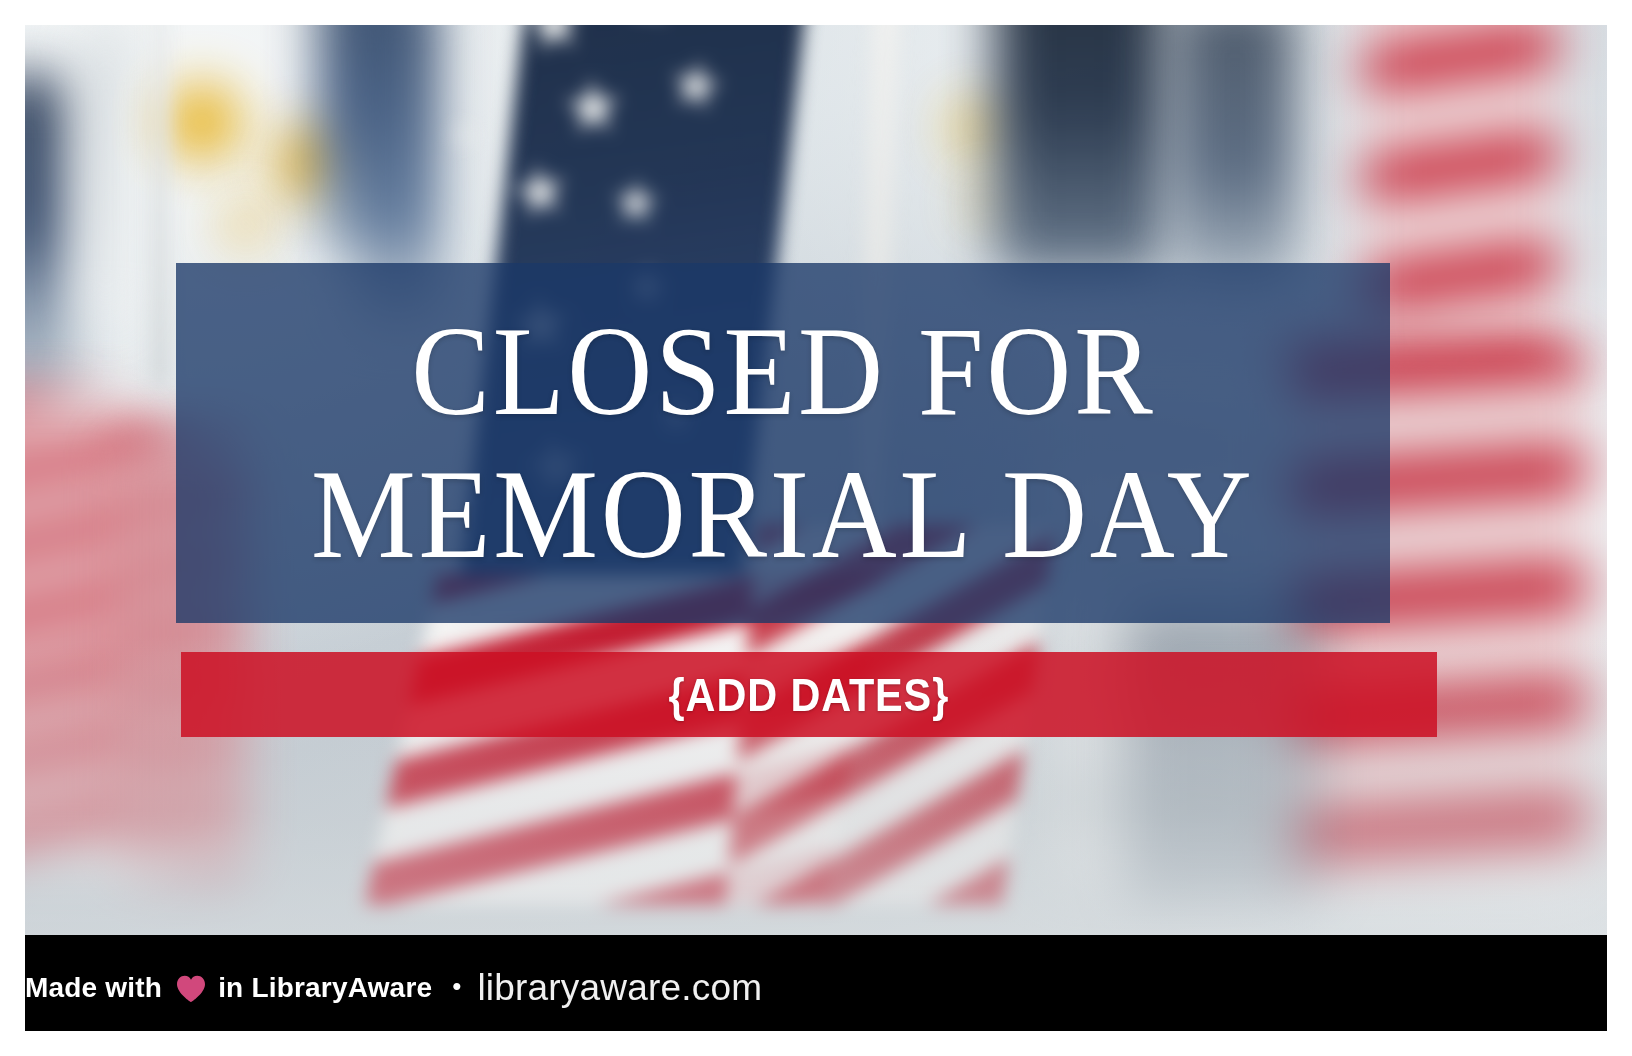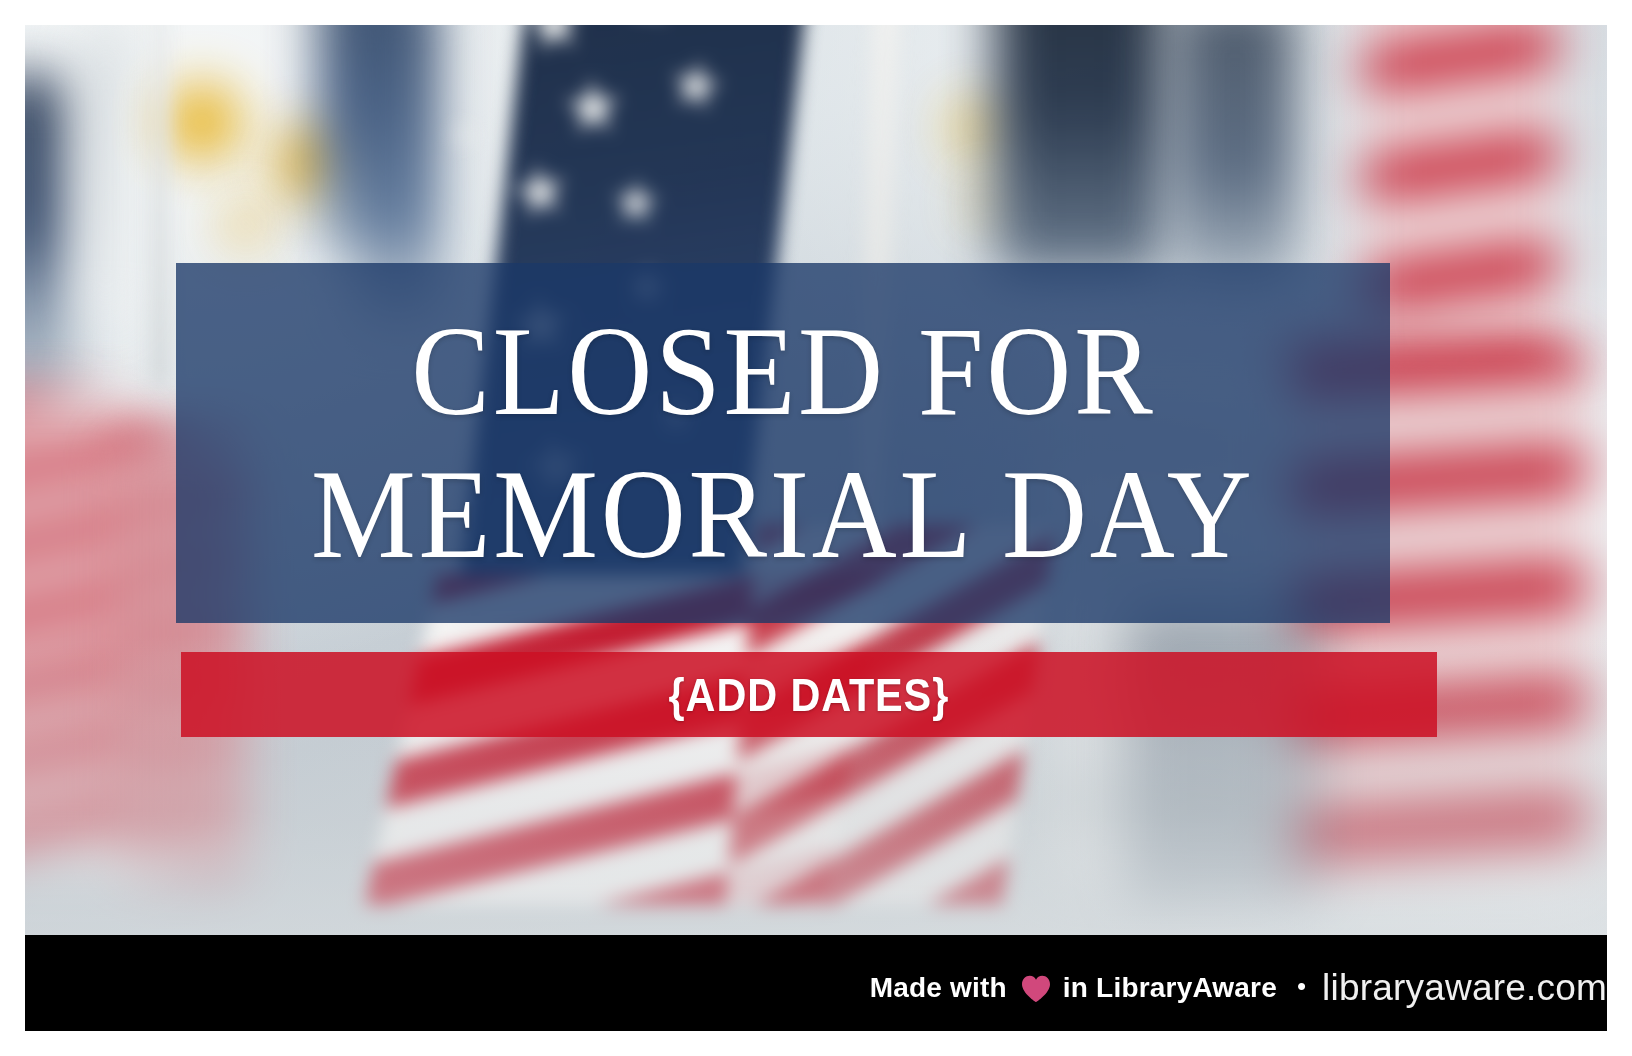--- a/index.html
+++ b/index.html
@@ -173,21 +173,21 @@
   
   .footer {
     position: absolute;
     left: 0;
     top: 910px;
     width: 1582px;
     height: 101px;
     background: #000000;
     display: flex;
     align-items: center;
-    justify-content: flex-end;
+    justify-content: flex-start;
     gap: 0;
   }
   .footer-inner {
     display: flex;
     align-items: center;
     white-space: nowrap;
     transform: translateY(2px);
   }
   .f-bold {
     color: #ffffff;

